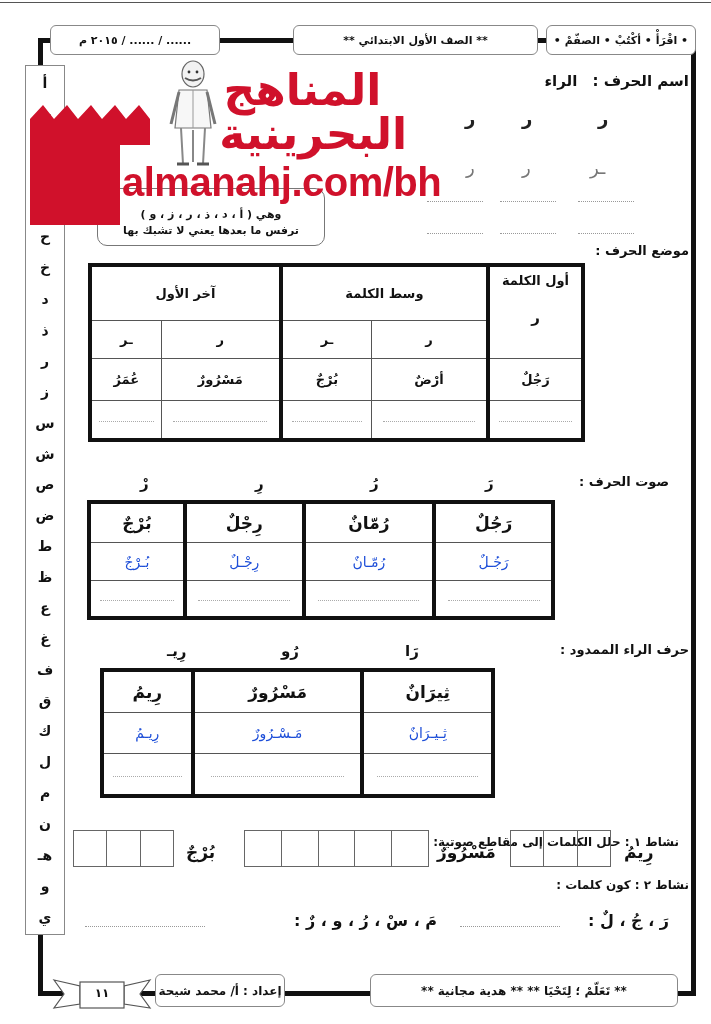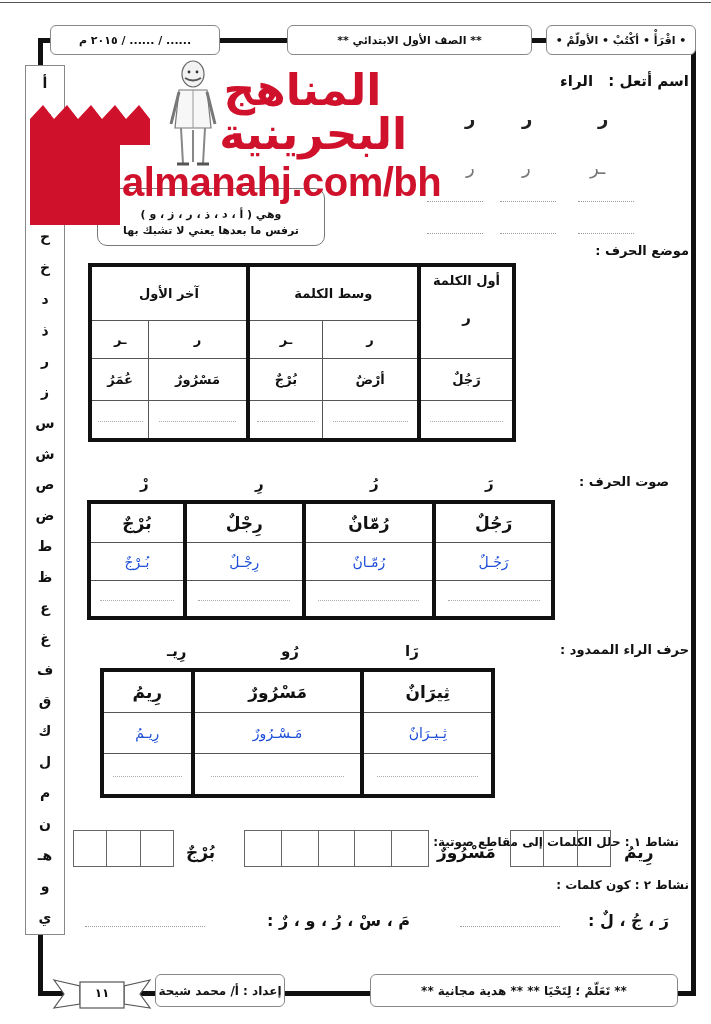--- a/index.html
+++ b/index.html
@@ -12,21 +12,21 @@
   .top-rule { left: 0; top: 2px; width: 711px; height: 1px; background: #555; }
 
   
   .frame { left: 38px; top: 38px; width: 658px; height: 958px;
            border: 5px solid #111; border-left-width: 5px; }
 
   
   .capsule { background: #fff; border: 1.5px solid #888; border-radius: 6px; height: 30px;
              display: flex; align-items: center; justify-content: center; font-size: 11px; }
   .cap-date { left: 50px; top: 25px; width: 170px; }
-  .cap-grade { left: 287px; top: 25px; width: 245px; }
+  .cap-grade { left: 293px; top: 25px; width: 245px; }
   .cap-motto-wide { left: 546px; top: 25px; width: 150px; }
 
   
   .alpha { left: 25px; top: 65px; width: 40px; height: 870px; border: 1.5px solid #888; background:#fff;
            display: flex; flex-direction: column; align-items: center; justify-content: space-between; padding: 10px 0 10px; }
   .alpha span { font-size: 14px; font-weight: bold; line-height: 1; }
 
   
   .flag { left: 30px; top: 105px; width: 125px; height: 120px; }
   .wm-title { left: 215px; top: 68px; width: 175px; text-align: center; color: #d0112b;
@@ -48,21 +48,21 @@
   .h { font-size: 13px; font-weight: bold; direction: rtl; white-space: nowrap; }
 
   
   .glyph { font-size: 18px; font-weight: bold; color: #222; }
   .glyph.grey { color: #777; font-weight: normal; }
   .dots { height: 1px; border-bottom: 1.5px dotted #999; }
 
   
   table { border-collapse: collapse; direction: rtl; background: #fff; }
   td { border: 1.5px solid #555; text-align: center; font-weight: bold; }
-  .tbl-pos { left: 88px; top: 263px; width: 428px; height: 175px; border: 4px solid #111; }
+  .tbl-pos { left: 88px; top: 263px; width: 497px; height: 175px; border: 4px solid #111; }
   .tbl-pos td { font-size: 13px; }
   .thick-l { border-left: 4px solid #111 !important; }
   .word { font-size: 17px; }
   .trace { font-size: 14px; color: #1d4ed8; font-weight: normal; }
   .dotcell { position: relative; }
   .dotcell::after { content: ""; position: absolute; left: 10%; right: 10%; top: 55%; border-bottom: 1.5px dotted #aaa; }
 
   .tbl-sound { left: 87px; top: 500px; width: 468px; height: 120px; border: 4px solid #111; }
   .tbl-long { left: 100px; top: 668px; width: 395px; height: 130px; border: 4px solid #111; }
 
@@ -84,21 +84,21 @@
 
 <div class="abs frame"></div>
 
 <div class="abs capsule cap-date ar">
     <span>...... / ...... / ٢٠١٥ م</span>
   </div>
 <div class="abs capsule cap-grade ar">
     <span>** الصف الأول الابتدائي **</span>
   </div>
 <div class="abs capsule cap-motto-wide ar">
-    <span>• اقْرَأْ • أكْتُبْ • الأولّمْ •</span>
+    <span>• اقْرَأْ • أكْتُبْ • الصفّمْ •</span>
   </div>
 
 <div class="abs alpha ar" id="alpha">
     <span>أ</span>
     <span>ب</span>
     <span>ت</span>
     <span>ث</span>
     <span>ج</span>
     <span>ح</span>
     <span>خ</span>
@@ -143,21 +143,21 @@
 </div>
 
 <svg class="abs flag" viewBox="0 0 125 120">
   <path d="M0 14 L13 0 L24 14 L37 0 L48 14 L61 0 L72 14 L85 0 L96 14 L109 0 L120 14 L120 40 L90 40 L90 120 L0 120 Z" fill="#d0112b"></path>
 </svg>
 <div class="abs wm-title">المناهج</div>
 <div class="abs wm-title2">البحرينية</div>
 <div class="abs wm-url">almanahj.com/bh</div>
 
 <div class="abs h ar" style="right:22px; top:72px; font-size:15px;">
-  <span>اسم أتعل :</span>
+  <span>اسم الحرف :</span>
   <span style="margin-right:10px">الراء</span>
 </div>
 
 <div class="abs glyph" style="left:598px; top:108px;">ر</div>
 <div class="abs glyph" style="left:522px; top:108px;">ر</div>
 <div class="abs glyph" style="left:465px; top:108px;">ر</div>
 <div class="abs glyph grey" style="left:590px; top:157px;">ـر</div>
 <div class="abs glyph grey" style="left:522px; top:157px;">ر</div>
 <div class="abs glyph grey" style="left:466px; top:157px;">ر</div>
 
@@ -275,21 +275,21 @@
 <div class="abs word ar" style="left:186px; top:842px; font-weight:bold;">بُرْجٌ</div>
 <div class="abs box" style="left:73px; top:830px; width:101px;">
     <span></span>
     <span></span>
     <span></span>
   </div>
 
 <div class="abs h ar" style="right:22px; top:878px; font-size:12px;">نشاط ٢ : كون كلمات :</div>
 <div class="abs ar" style="right:42px; top:911px; font-size:16px; font-weight:bold;">رَ ، جُ ، لٌ :</div>
 <div class="abs dots" style="left:460px; top:926px; width:100px;"></div>
-<div class="abs ar" style="right:301px; top:911px; font-size:16px; font-weight:bold;">مَ ، سْ ، رُ ، و ، رٌ :</div>
+<div class="abs ar" style="right:274px; top:911px; font-size:16px; font-weight:bold;">مَ ، سْ ، رُ ، و ، رٌ :</div>
 <div class="abs dots" style="left:85px; top:926px; width:120px;"></div>
 
 <div class="abs foot-cap" style="left:370px; top:974px; width:308px;">
     <span>** تَعَلّمْ ؛ لِتَحْيَا ** ** هدية مجانية **</span>
   </div>
 <div class="abs foot-cap" style="left:155px; top:974px; width:130px;">
     <span>إعداد : أ/ محمد شيحة</span>
   </div>
 <svg class="abs" style="left:52px; top:978px; width:100px; height:32px;" viewBox="0 0 100 32">
   <path d="M2 2 L28 8 L28 26 L2 30 L12 16 Z" fill="#fff" stroke="#555" stroke-width="1.2"></path>

